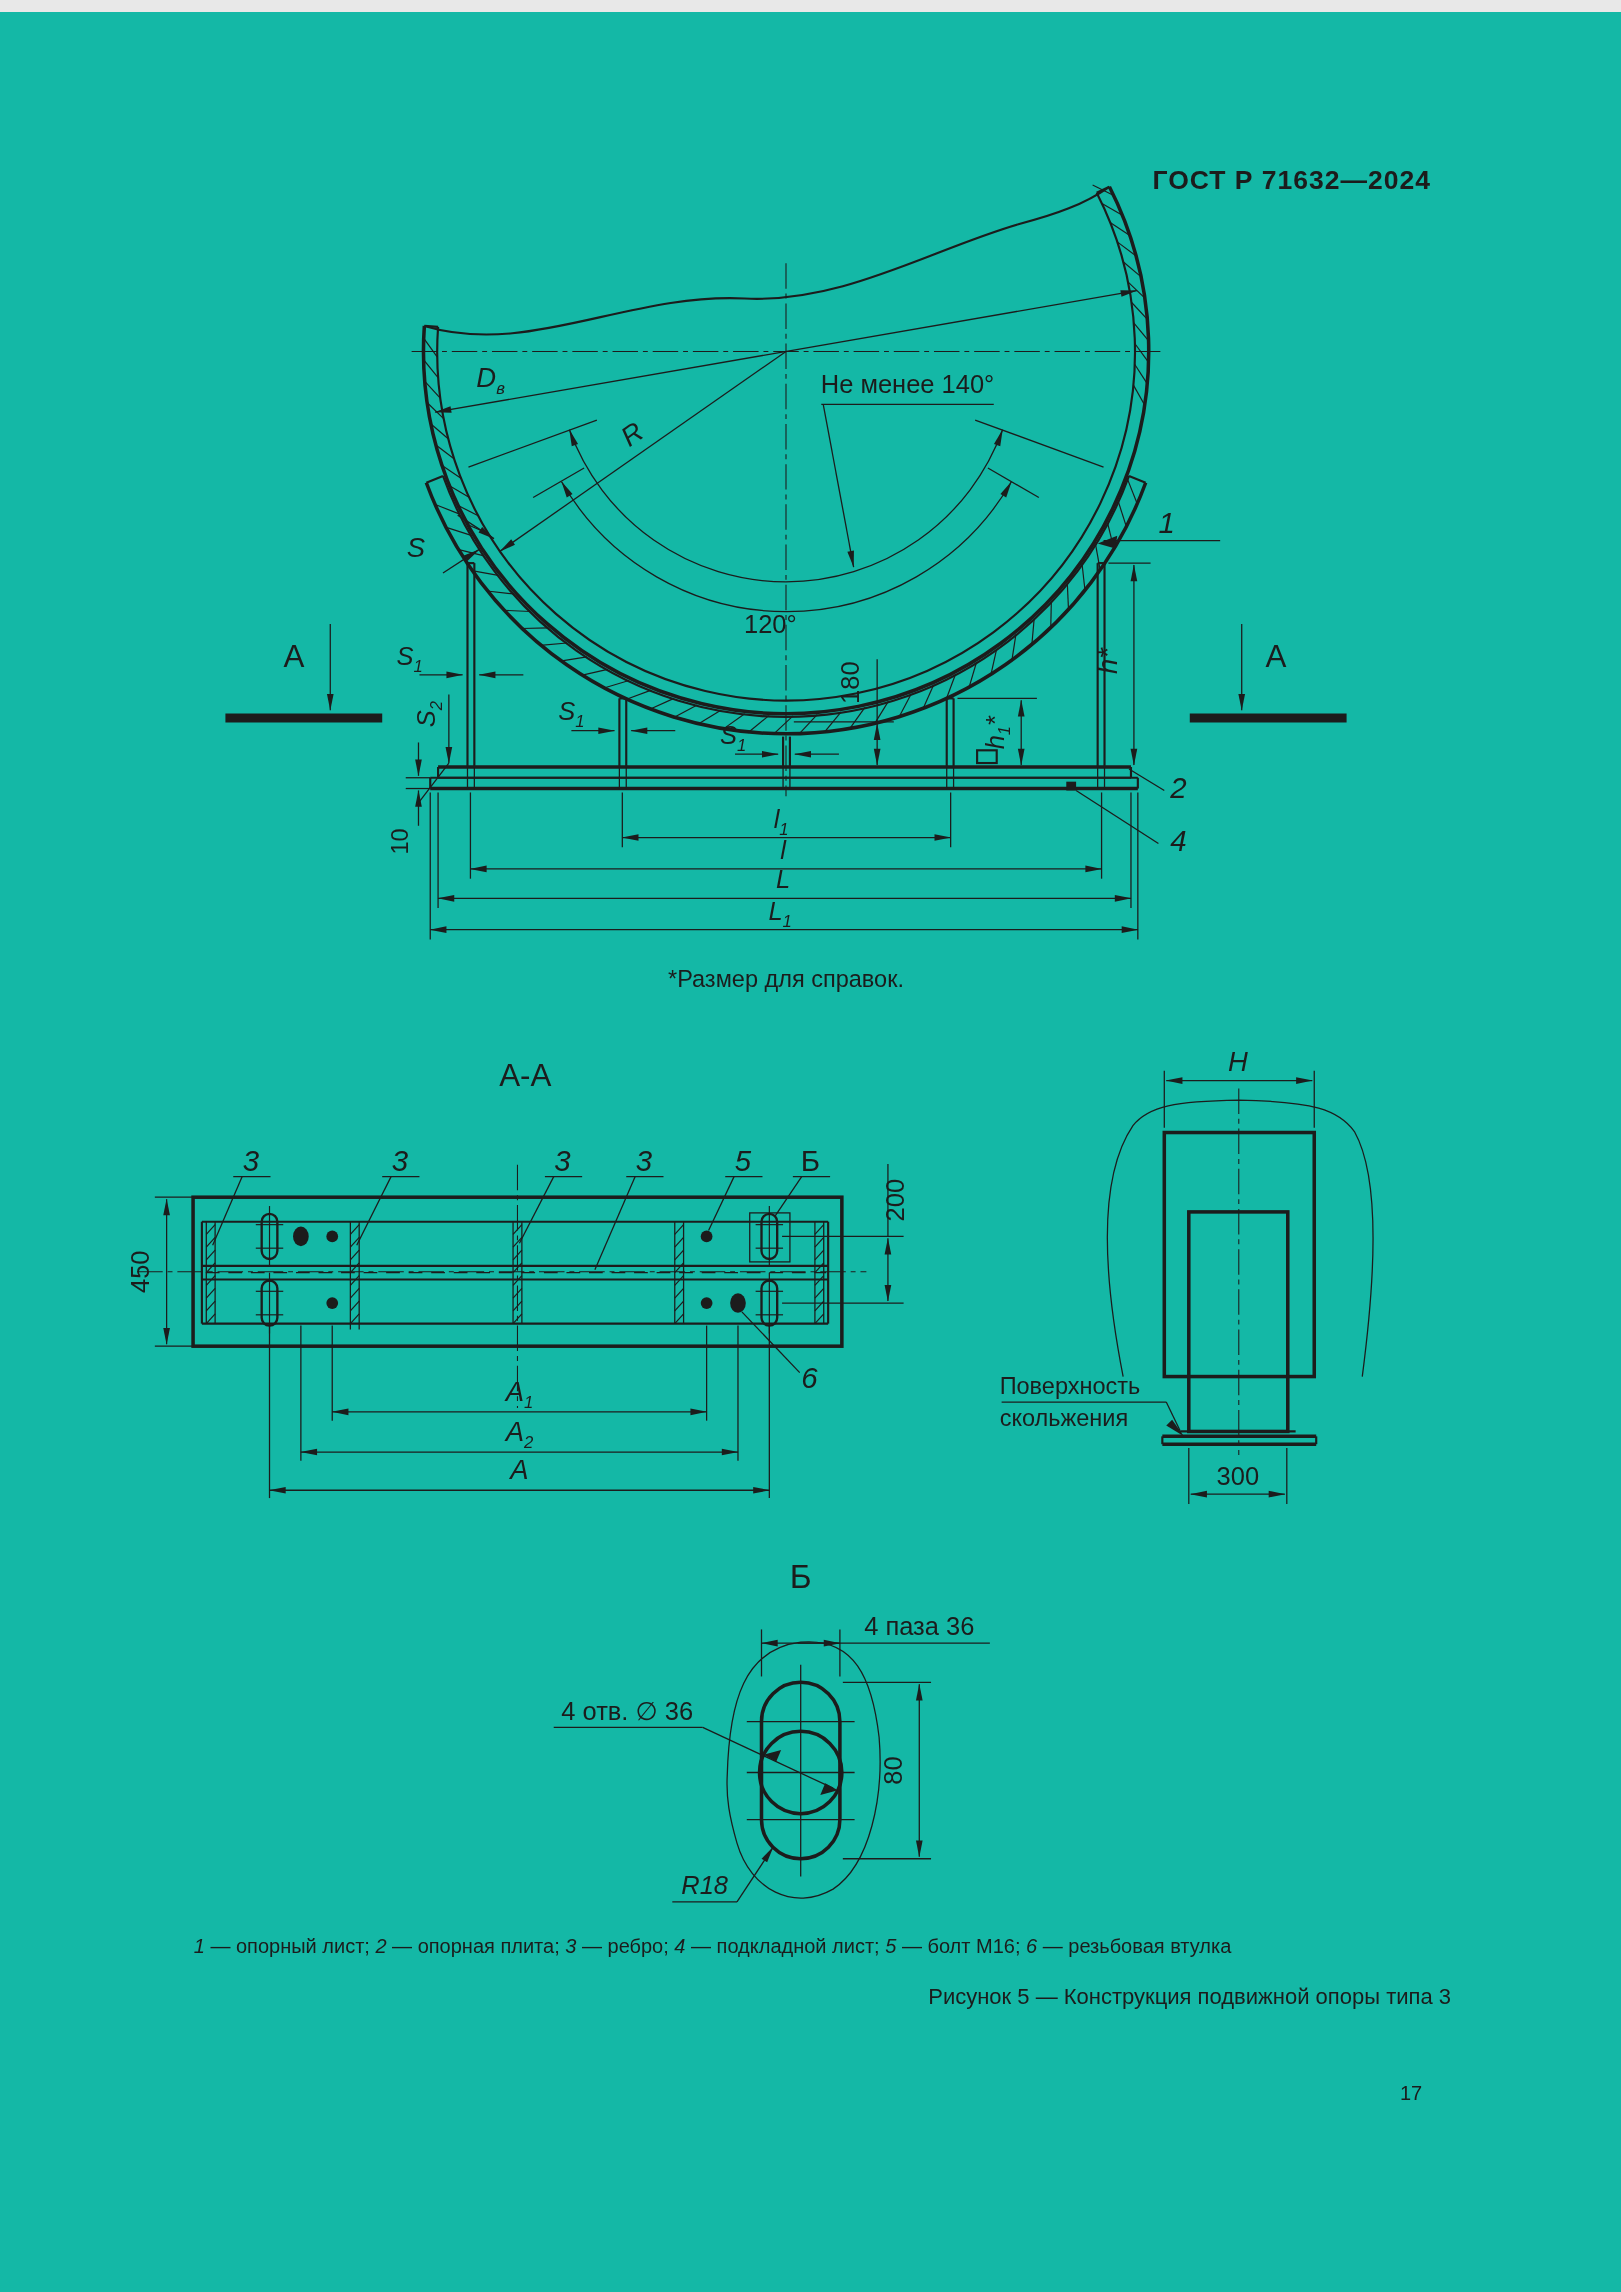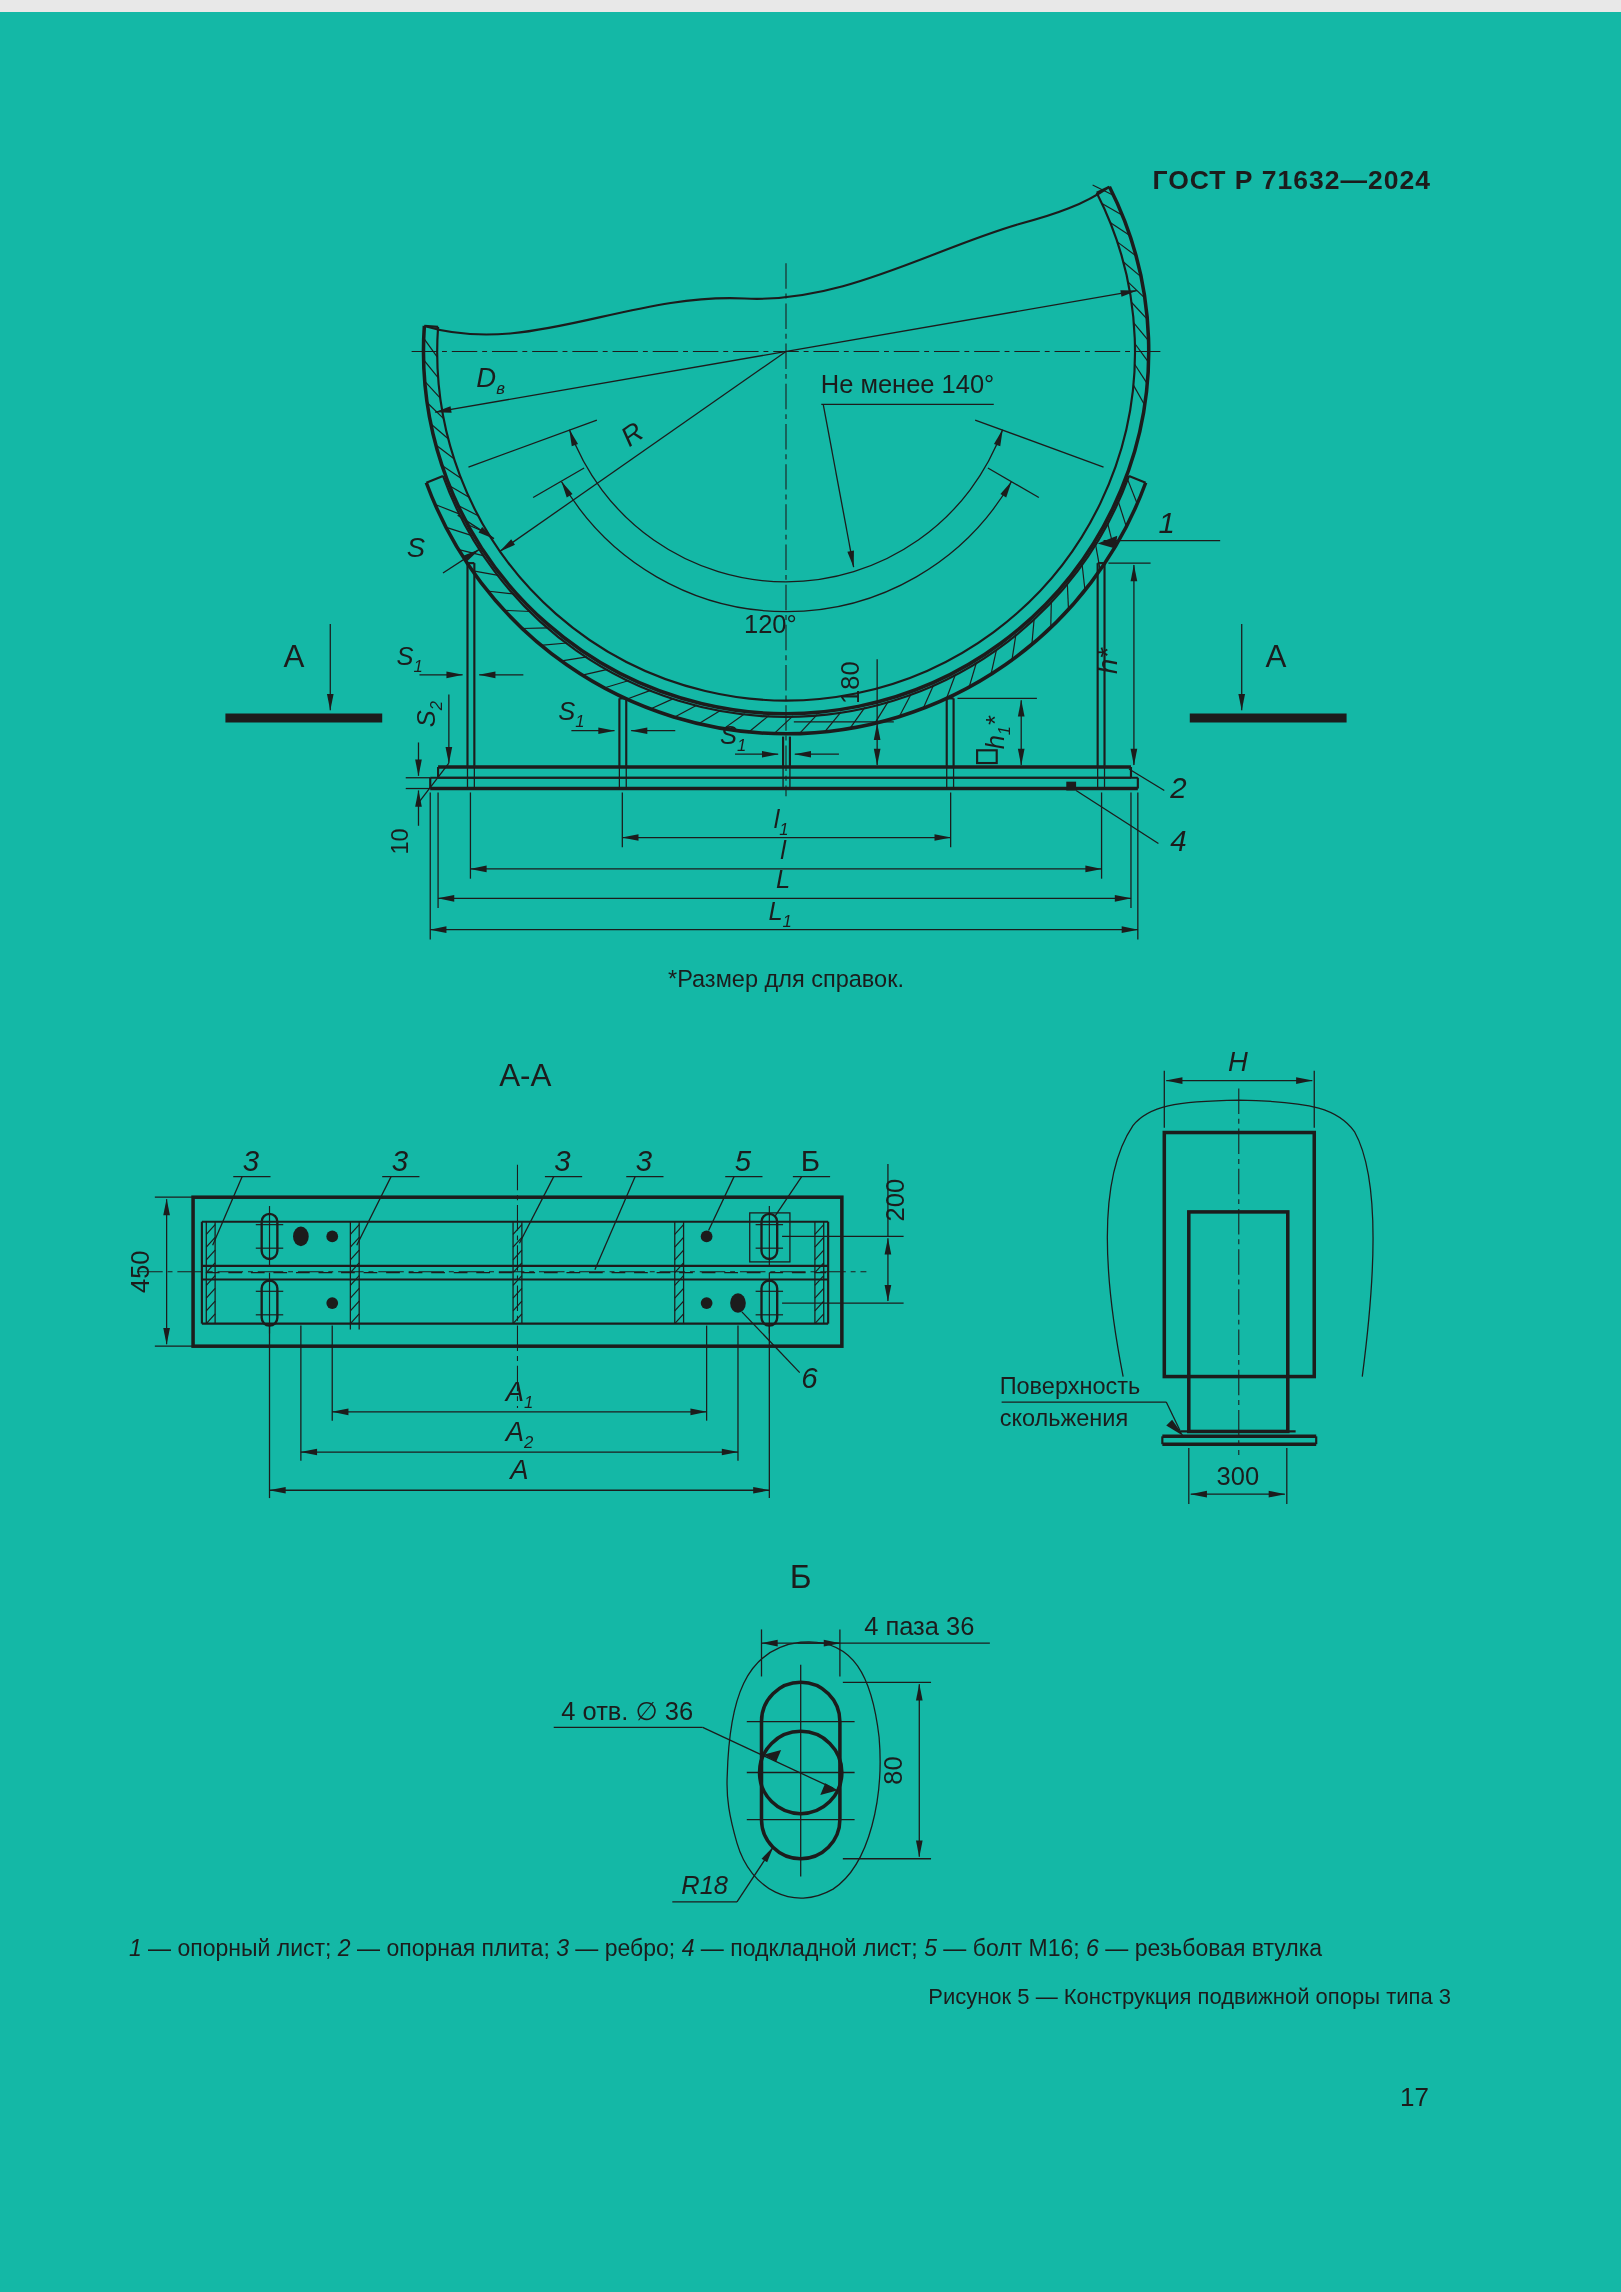--- a/index.html
+++ b/index.html
@@ -1,24 +1,24 @@
 <!DOCTYPE html>
 <html><head>
 <meta charset="utf-8">
 <style>
   html,body{margin:0;padding:0;background:#e8e8e8;}
   .page{position:relative;width:1621px;height:2293px;background:#14b8a6;margin:12px auto;
         font-family:"Liberation Sans", sans-serif;color:#1c1c1c;overflow:hidden;}
   .hdr{position:absolute;top:153px;left:0;width:1431px;text-align:right;
        font-size:26.5px;font-weight:bold;letter-spacing:1px;}
-  .legend{position:absolute;top:1923px;left:118px;width:1215px;text-align:center;
-          font-size:23px;}
+  .legend{position:absolute;top:1923px;left:105px;width:1215px;text-align:center;
+          font-size:20px;}
   .legend i{font-style:italic;}
   .caption{position:absolute;top:1972px;left:59px;width:1392px;text-align:right;font-size:22px;}
-  .pnum{position:absolute;top:2070px;left:1400px;font-size:26px;}
+  .pnum{position:absolute;top:2070px;left:1400px;font-size:20px;}
   svg{position:absolute;top:0;left:0;}
   svg text{fill:#1c1c1c;font-family:"Liberation Sans", sans-serif;}
   .t26{font-size:26px;} .t24{font-size:24px;} .t28{font-size:28px;} .t30{font-size:30px;}
   .t32{font-size:32px;} .t34{font-size:34px;} .t17{font-size:17px;}
   .it{font-style:italic;}
   .thick{stroke:#1c1c1c;stroke-width:3.6;fill:none;}
   .med{stroke:#1c1c1c;stroke-width:2.2;fill:none;}
   .thin{stroke:#1c1c1c;stroke-width:1.3;fill:none;}
   .cl{stroke:#1c1c1c;stroke-width:1.1;fill:none;stroke-dasharray:26 5 5 5;}
   .bar{stroke:#1c1c1c;stroke-width:9;fill:none;}

